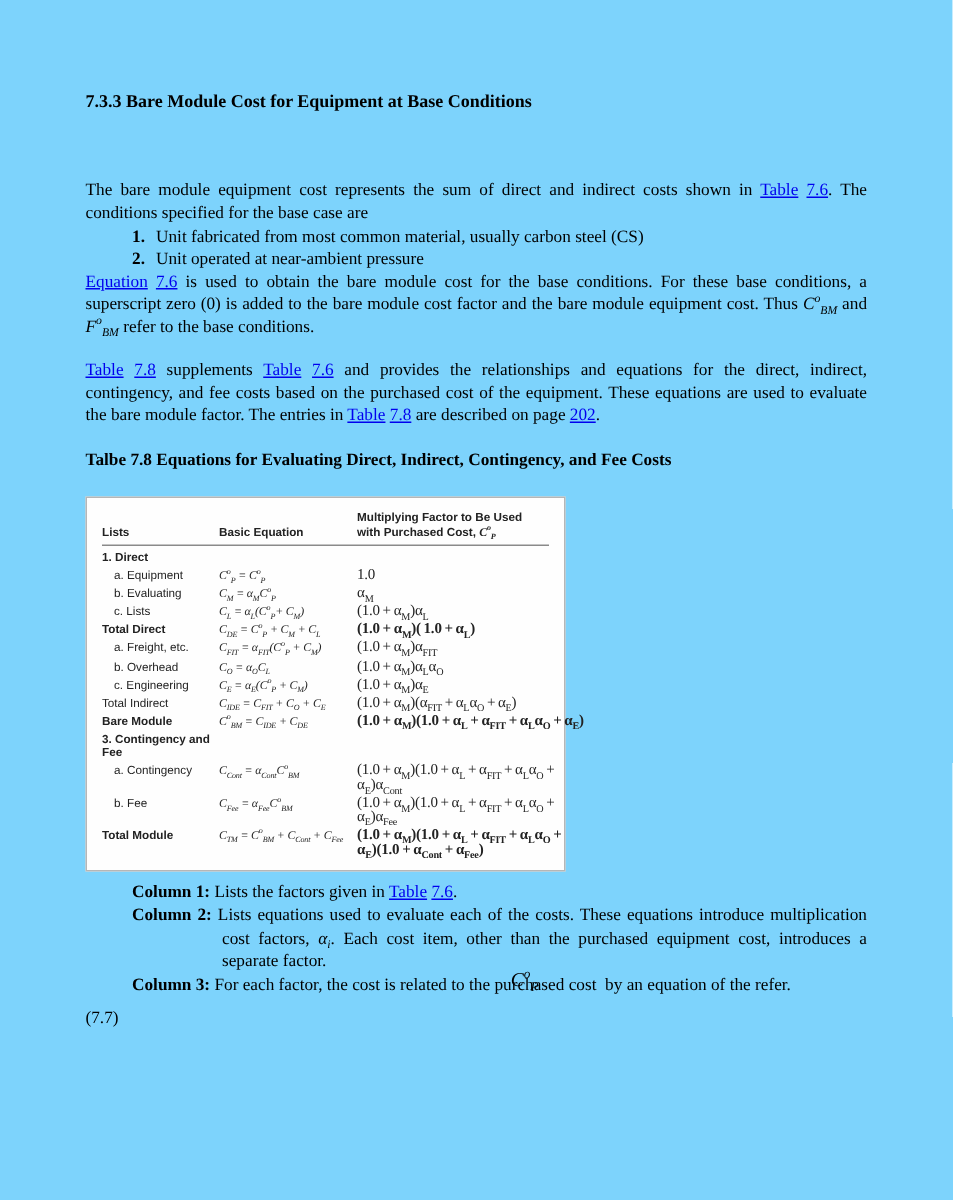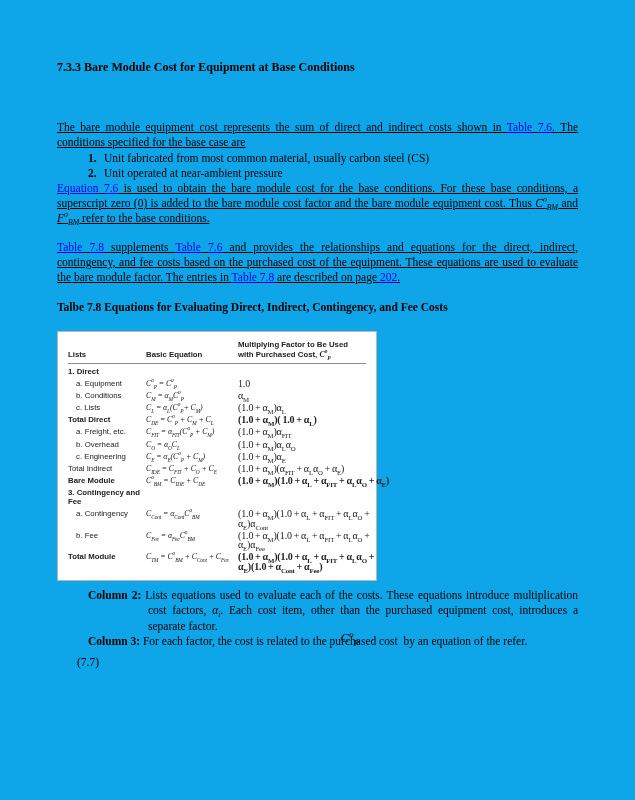--- a/index.html
+++ b/index.html
@@ -1,23 +1,23 @@
 <!DOCTYPE html>
 <html><head>
 <meta charset="utf-8">
 <style>
   * { margin:0; padding:0; box-sizing:border-box; }
   html,body { background:#ffffff; }
   .page {
-    position:relative; width:635px; height:800px; margin:0 auto; background:#0ea5e9;
+    position:relative; width:635px; height:800px; margin:0 auto; background:#7dd3fc;
     font-family:"Liberation Serif", serif; font-size:11.5px; line-height:15.2px;
     color:#000; padding:60px 57px 0 57px; overflow:hidden;
   }
   .heading { font-size:12px; font-weight:bold; margin-bottom:45px; }
-  .para { text-align:justify;text-decoration:underline; }
+  .para { text-align:justify; }
   .p2 { }
   .p3 { margin-top:13px; }
   .list-item { padding-left:31px; }
   .list-num { font-weight:bold; display:inline-block; width:16px; }
   .link { color:#0000EE; text-decoration:underline; cursor:pointer; }
   sup, sub { font-size:68%; line-height:0; }
   .imath { font-family:"Liberation Serif", serif; font-style:italic; }
   .imath.big { font-size:13px; vertical-align:3px; display:inline-block; line-height:0; }
   .caption { margin-top:15px; font-weight:bold;font-family:Liberation Serif, serif; }
 
@@ -36,21 +36,21 @@
     white-space:nowrap; letter-spacing:-0.1px; }
   .c3 .mfline { font-family:"Liberation Serif", serif; font-size:10px;
     white-space:nowrap; letter-spacing:-0.15px; word-spacing:-0.5px; }
   .thead .c3h { font-family:"Liberation Sans", sans-serif; }
   .thead .eq { font-weight:bold; }
 
   
   .notes { margin-top:7px; }
   .note { padding-left:91px; text-indent:-60px; text-align:justify; }
   .nlabel { font-weight:bold; }
-  .eqnum { margin-top:6px;margin-left:20px; }
+  .eqnum { margin-top:6px; }
 </style>
 </head>
 <body>
 
 <div class="page">
 
   <div class="heading">7.3.3 Bare Module Cost for Equipment at Base Conditions</div>
 
   <p class="para p1"><span>The bare module equipment cost represents the sum of direct and indirect costs shown in </span><span class="link">Table</span><span> </span><span class="link">7.6</span><span>. The conditions specified for the base case are</span></p>
 
@@ -85,21 +85,21 @@
           <div class="c3"></div>
         </div>
         <div class="trow">
           <div class="c1 ind">a. Equipment</div>
           <div class="c2 eq">C<sup>o</sup><sub>P</sub> = C<sup>o</sup><sub>P</sub></div>
           <div class="c3">
             <div class="mfline">1.0</div>
           </div>
         </div>
         <div class="trow">
-          <div class="c1 ind">b. Conditions</div>
+          <div class="c1 ind">b. Evaluating</div>
           <div class="c2 eq">C<sub>M</sub> = α<sub>M</sub>C<sup>o</sup><sub>P</sub></div>
           <div class="c3">
             <div class="mfline">α<sub>M</sub></div>
           </div>
         </div>
         <div class="trow">
           <div class="c1 ind">c. Lists</div>
           <div class="c2 eq">C<sub>L</sub> = α<sub>L</sub>(C<sup>o</sup><sub>P</sub>+ C<sub>M</sub>)</div>
           <div class="c3">
             <div class="mfline">(1.0 + α<sub>M</sub>)α<sub>L</sub></div>
@@ -173,19 +173,20 @@
           <div class="c2 eq">C<sub>TM</sub> = C<sup>o</sup><sub>BM</sub> + C<sub>Cont</sub> + C<sub>Fee</sub></div>
           <div class="c3 b">
             <div class="mfline">(1.0 + α<sub>M</sub>)(1.0 + α<sub>L</sub> + α<sub>FIT</sub> + α<sub>L</sub>α<sub>O</sub> +</div>
             <div class="mfline">α<sub>E</sub>)(1.0 + α<sub>Cont</sub> + α<sub>Fee</sub>)</div>
           </div>
         </div>
       </div>
   </div>
 
   <div class="notes">
+    <div class="note"><span class="nlabel">Column 1:</span><span><span> Lists the factors given in </span><span class="link">Table</span><span> </span><span class="link">7.6</span><span>.</span></span></div>
     <div class="note"><span class="nlabel">Column 2:</span><span><span> Lists equations used to evaluate each of the costs. These equations introduce multiplication cost factors, </span><span class="imath">α<sub>i</sub></span><span>. Each cost item, other than the purchased equipment cost, introduces a separate factor.</span></span></div>
     <div class="note"><span class="nlabel">Column 3:</span><span><span> For each factor, the cost is related to the purchased cost </span><span class="imath big">C<sup>o</sup><sub>P</sub></span><span> by an equation of the refer.</span></span></div>
   </div>
 
   <div class="eqnum">(7.7)</div>
 
 </div>
 
 </body></html>

